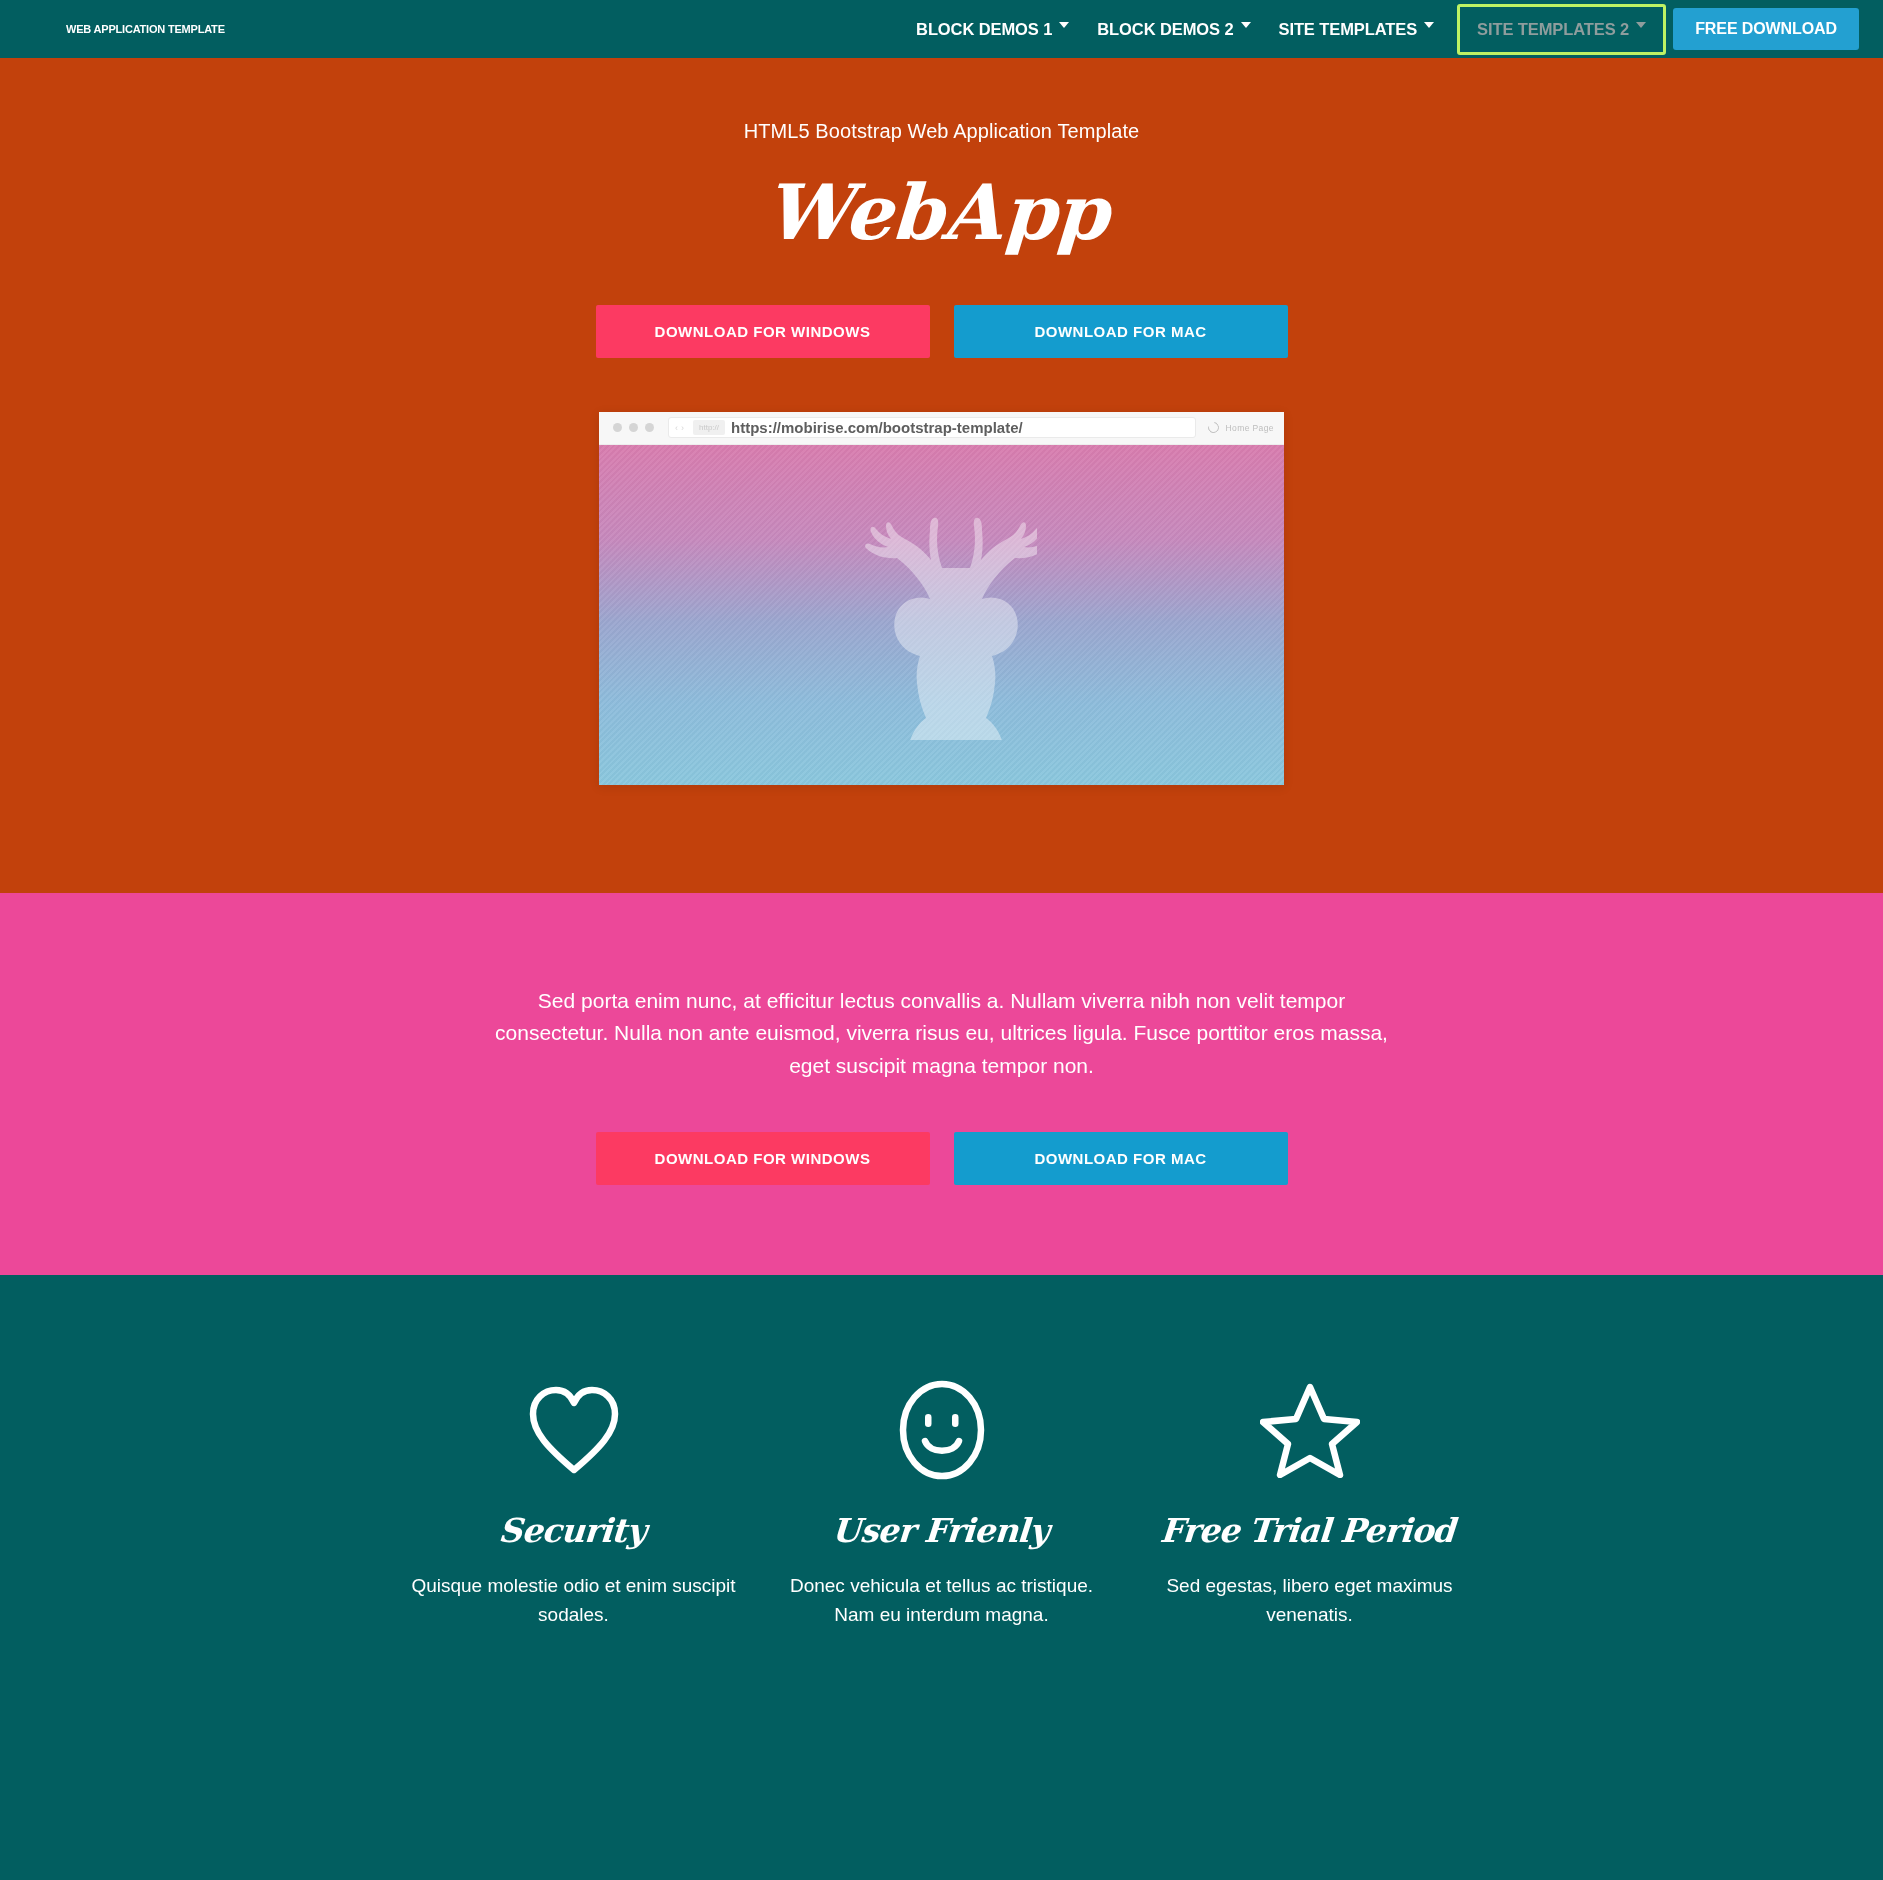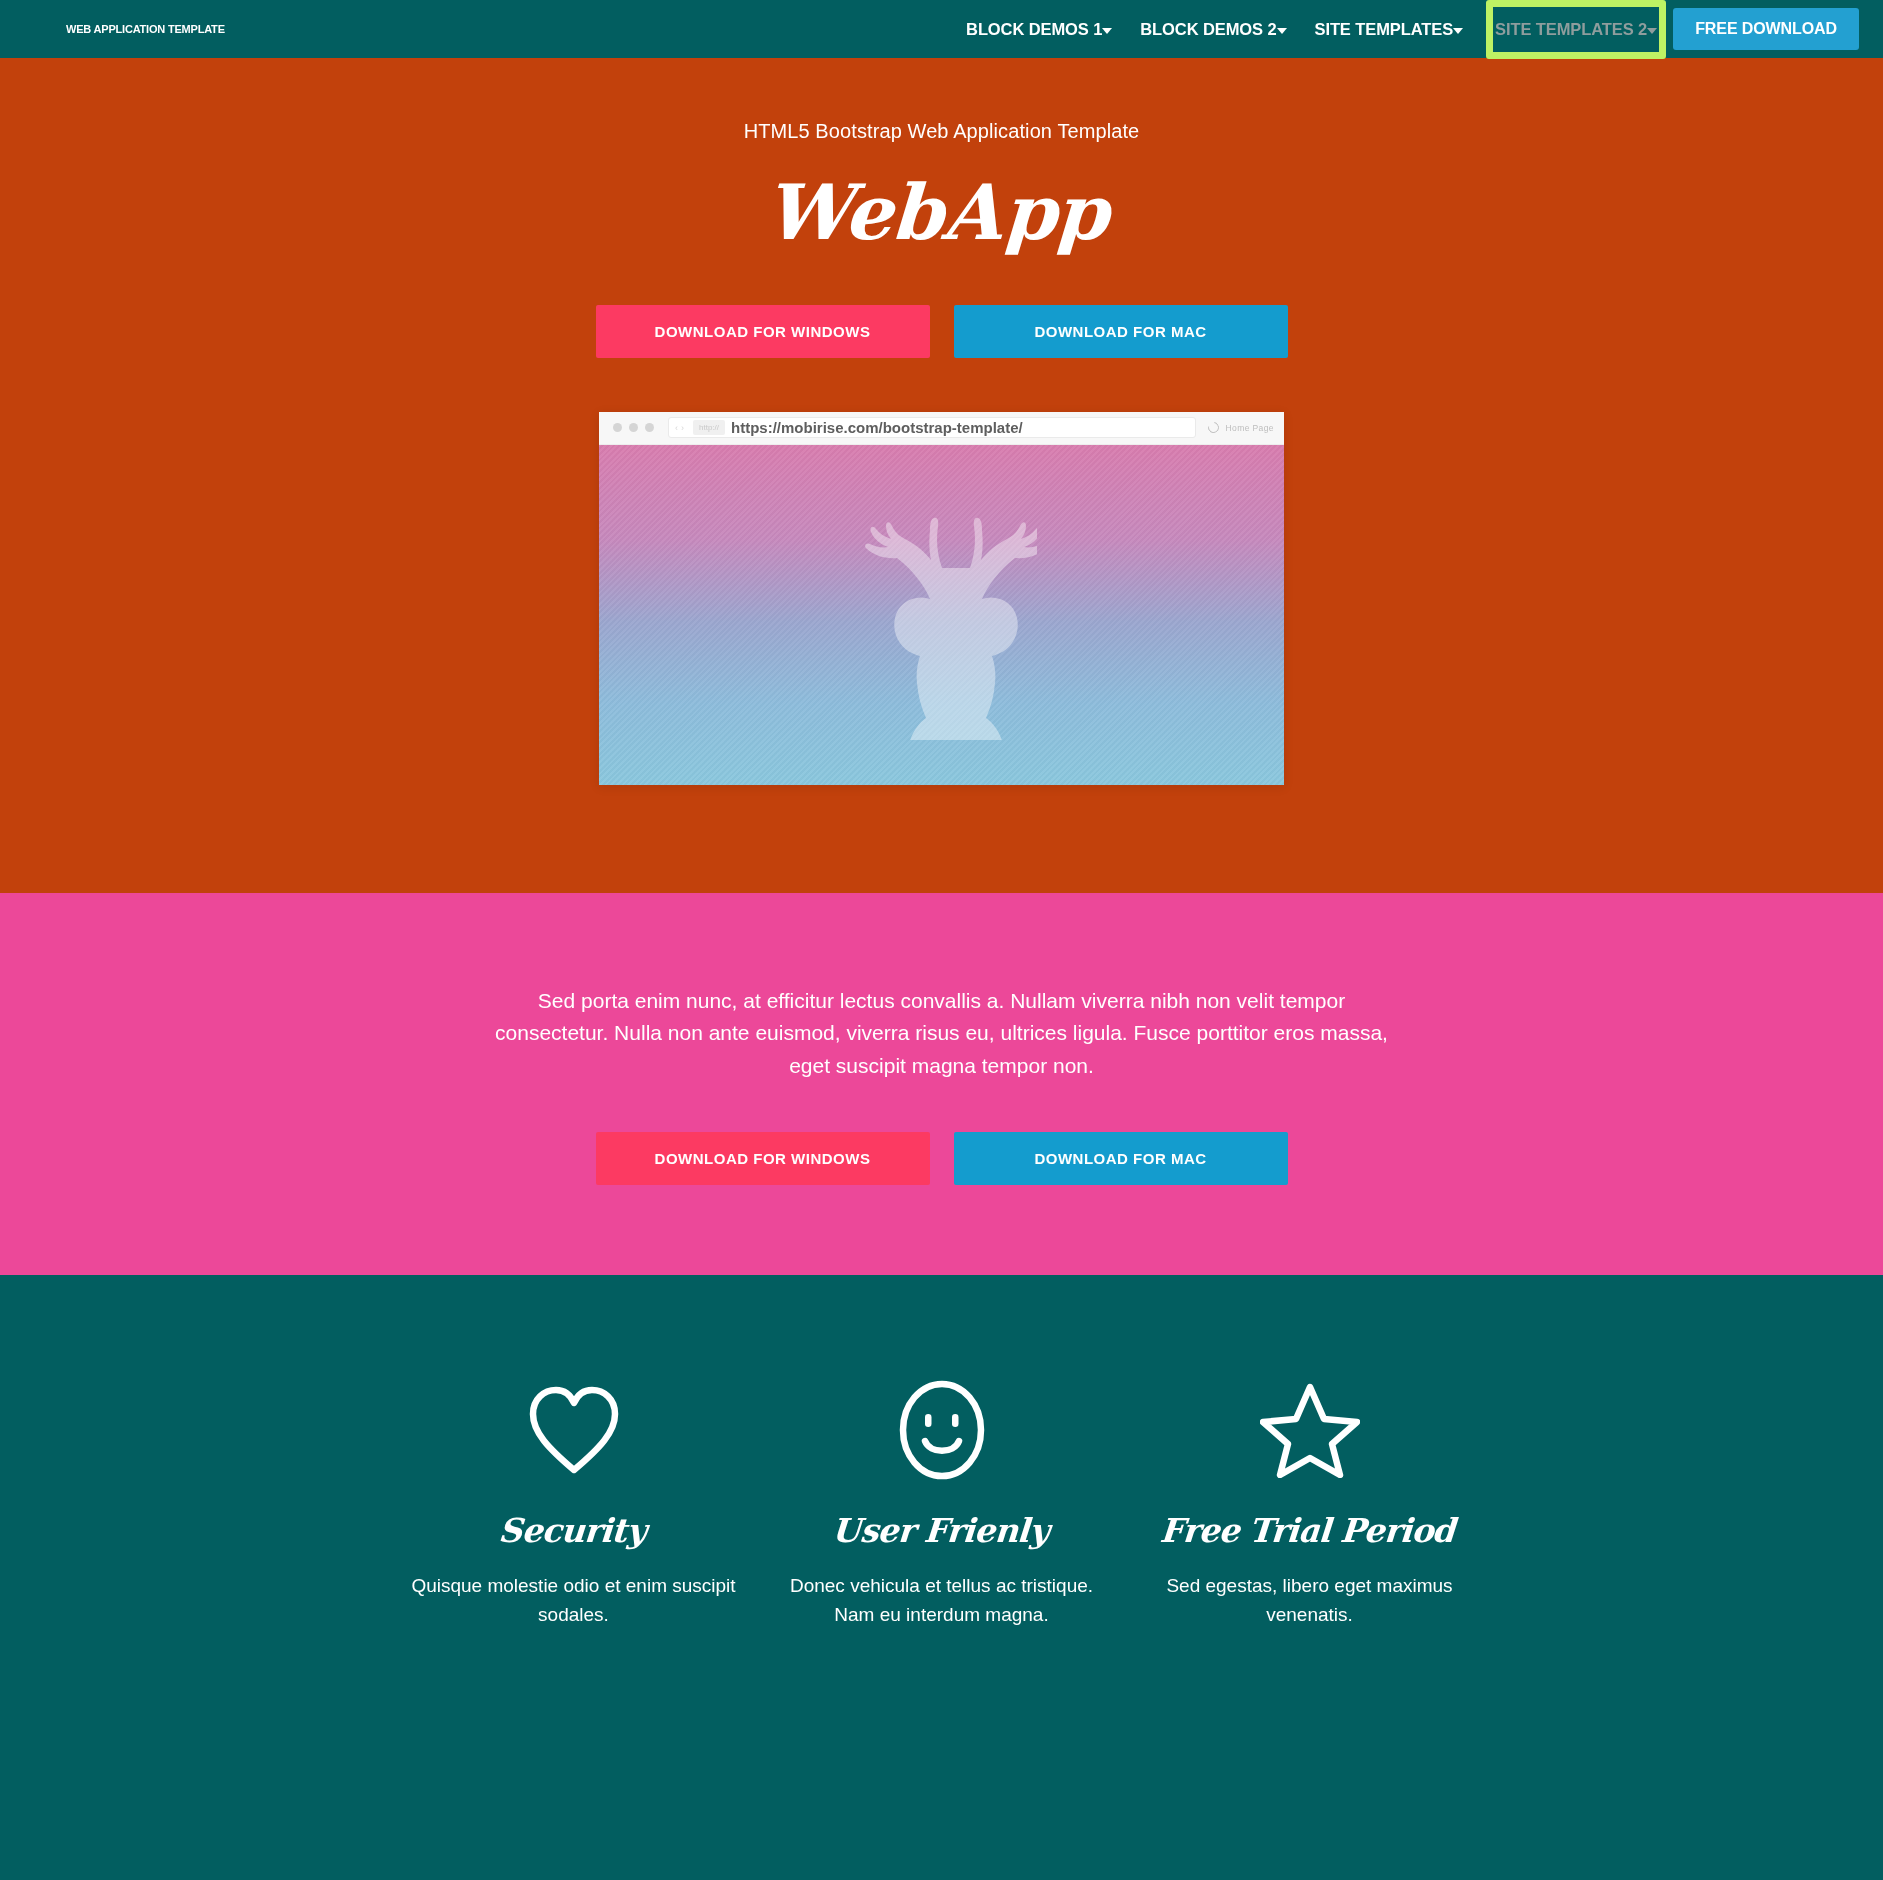--- a/index.html
+++ b/index.html
@@ -34,38 +34,38 @@
     gap: 0px;
   }
   .nav-link {
     color: #ffffff;
     font-size: 16.5px;
     font-weight: 700;
     letter-spacing: -0.1px;
     white-space: nowrap;
     padding: 8px 14px;
     display: flex;
-    align-items: center;
+    gap: 7px;
     cursor: pointer;
     text-decoration: none;
   }
   .caret {
     display: inline-block;
     width: 0; height: 0;
     border-left: 5px solid transparent;
     border-right: 5px solid transparent;
     border-top: 6px solid currentColor;
     position: relative;
     top: 2px;
   }
   .nav-link.focused {
     color: #8f9d9d;
-    border: 7px solid #bef264;
+    border: 3px solid #bef264;
     border-radius: 3px;
-    padding: 13px 2px;
+    padding: 13px 17px;
     margin: 0 7px 0 9px;
   }
   .btn-free {
     background: #23a0d1;
     color: #ffffff;
     font-size: 16px;
     font-weight: 700;
     letter-spacing: -0.1px;
     padding: 12px 22px;
     border: none;

